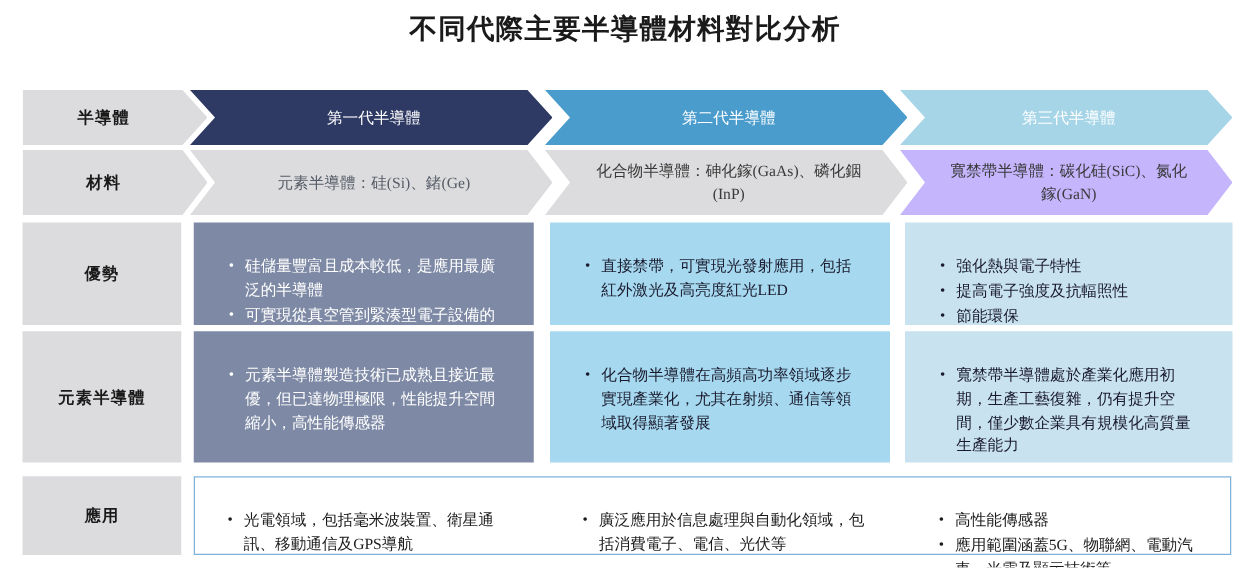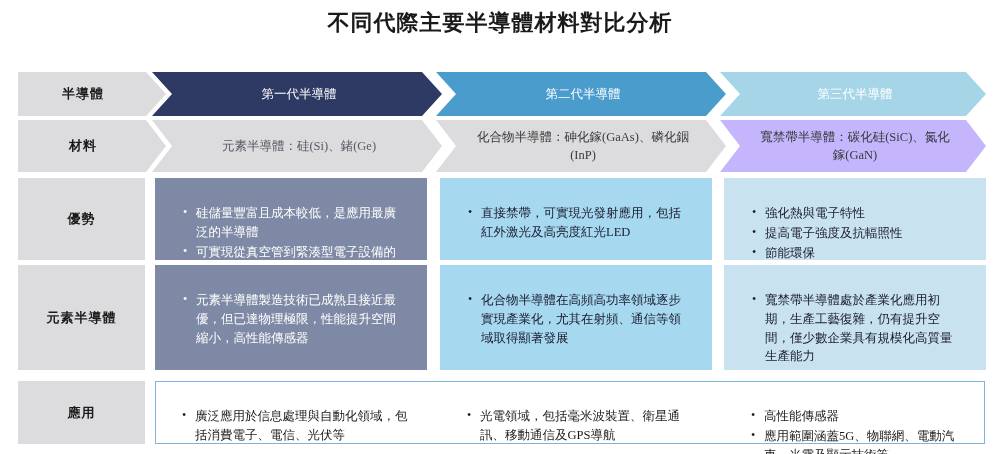--- a/index.html
+++ b/index.html
@@ -200,28 +200,28 @@
       </ul>
     </div>
   </div>
 
   <div class="row">
     <div class="label-cell" style="top:381px; height:63px;">
       <span>應用</span>
     </div>
 
     <div class="app-band" style="top:381px; height:63px;">
+      <div class="app-col" style="width:284px;">
+        <ul class="bul">
+          <li>光電領域，包括毫米波裝置、衛星通訊、移動通信及GPS導航</li>
+        </ul>
+      </div>
       <div class="app-col" style="width:285px;">
         <ul class="bul">
           <li>廣泛應用於信息處理與自動化領域，包括消費電子、電信、光伏等</li>
-        </ul>
-      </div>
-      <div class="app-col" style="width:284px;">
-        <ul class="bul">
-          <li>光電領域，包括毫米波裝置、衛星通訊、移動通信及GPS導航</li>
         </ul>
       </div>
       <div class="app-col" style="width:259px;">
         <ul class="bul">
           <li>高性能傳感器</li>
           <li>應用範圍涵蓋5G、物聯網、電動汽車、光電及顯示技術等</li>
         </ul>
       </div>
     </div>
   </div>

